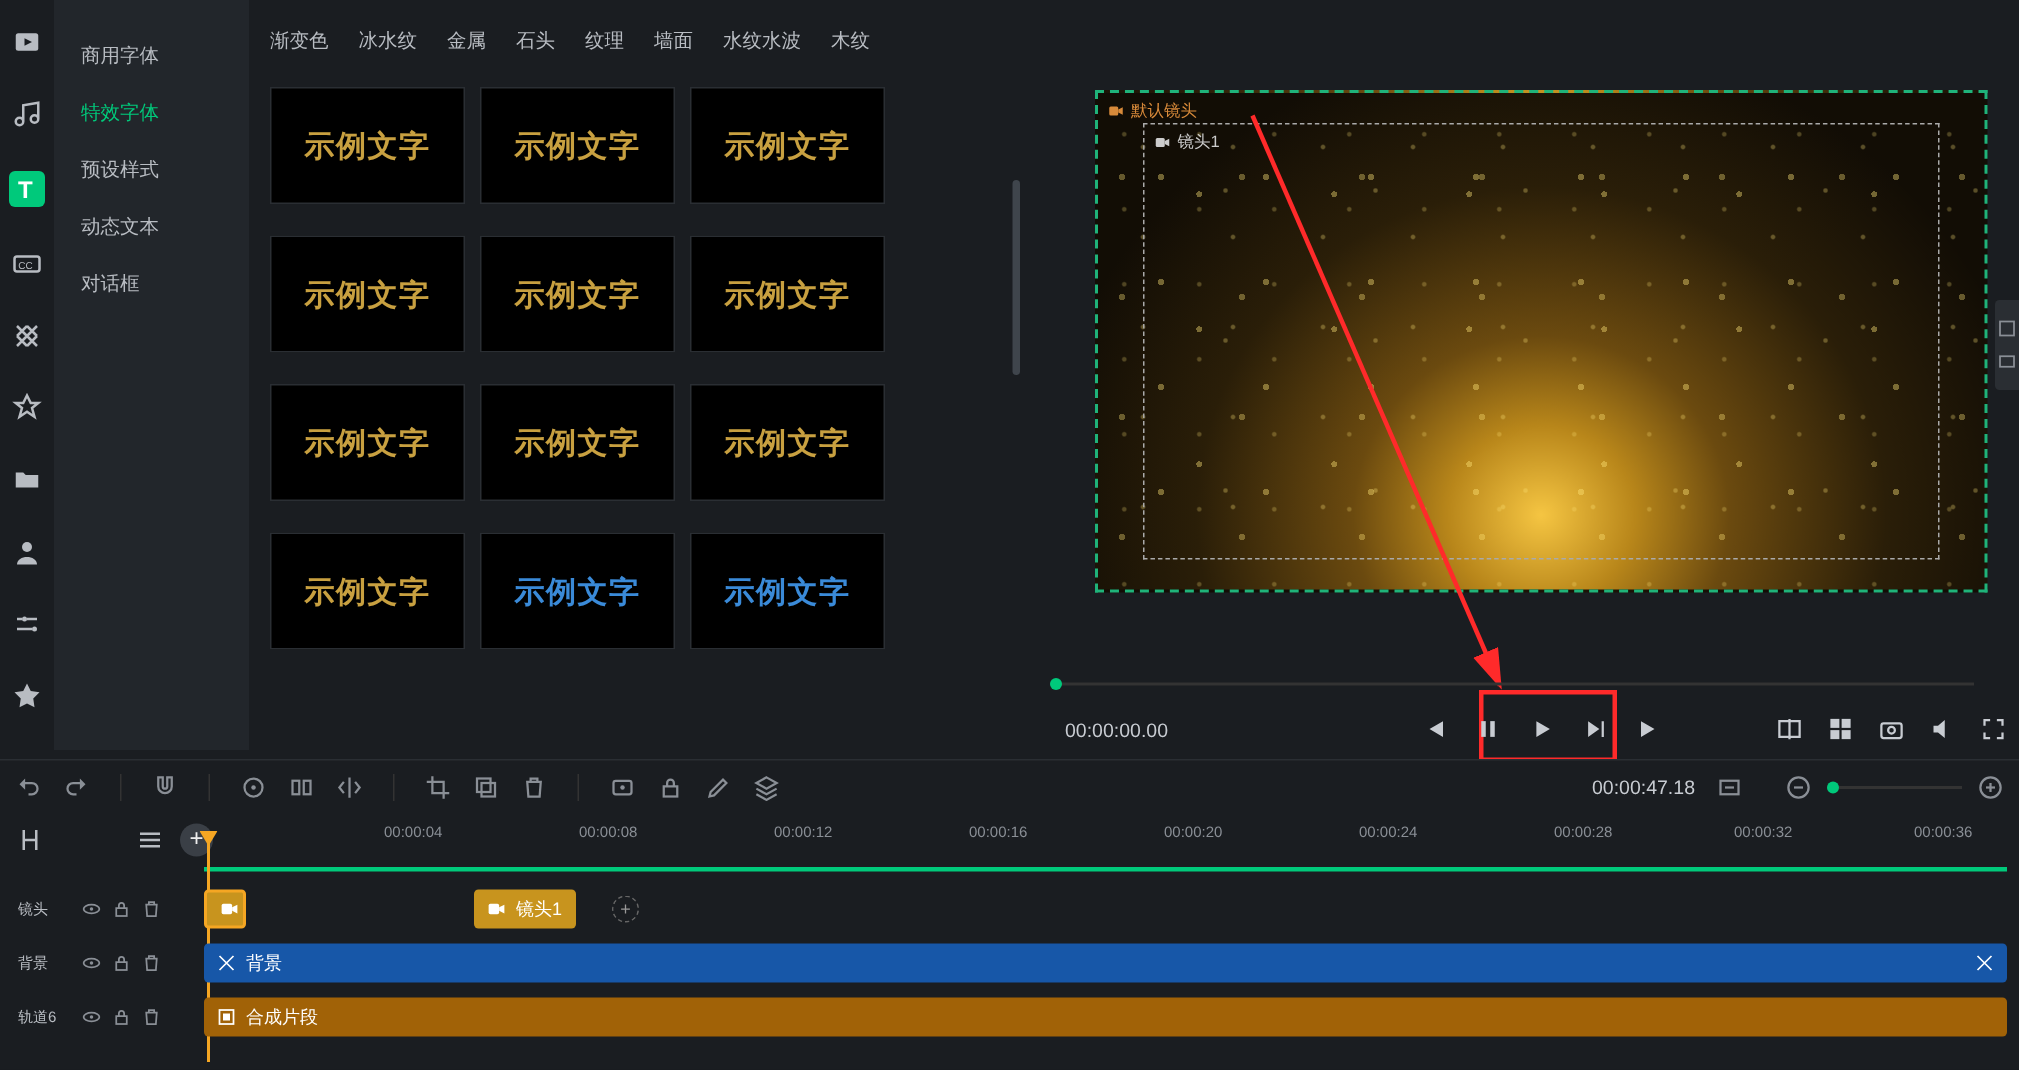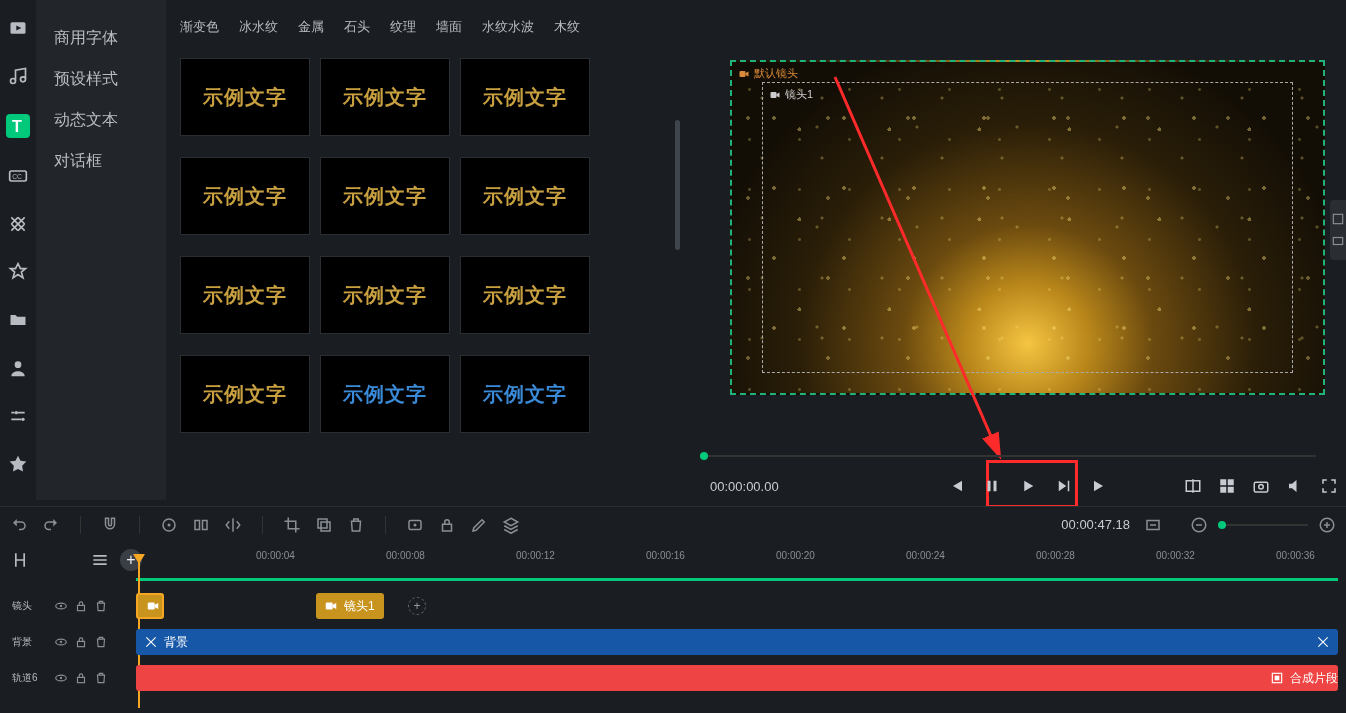--- a/index.html
+++ b/index.html
@@ -4,21 +4,21 @@
 <style>
 * { margin:0; padding:0; box-sizing:border-box; font-family:"Microsoft YaHei",sans-serif; }
 body { background:#1a1d21; color:#b8bcc2; font-size:12px; overflow:hidden; width:1346px; height:713px; position:relative; }
 
 
 .iconbar { position:absolute; left:0; top:0; width:36px; height:500px; background:#1a1d21; display:flex; flex-direction:column; align-items:center; padding-top:18px; gap:28px; }
 .iconbar .ic { width:20px; height:20px; display:flex; align-items:center; justify-content:center; color:#b8bcc2; cursor:pointer; }
 .iconbar .ic.active { background:#00c97b; border-radius:4px; width:24px; height:24px; color:#fff; }
 
 .catcol { position:absolute; left:36px; top:0; width:130px; height:500px; background:#22262b; padding-top:18px; }
-.catcol .item { padding:10px 18px; color:#b8bcc2; cursor:pointer; font-size:16px; }
+.catcol .item { padding:10px 18px; color:#b8bcc2; cursor:pointer; font-size:13px; }
 .catcol .item.active { color:#00c97b; }
 
 .midpanel { position:absolute; left:166px; top:0; width:532px; height:500px; background:#1a1d21; padding:18px 14px; }
 .tabrow { display:flex; flex-wrap:wrap; gap:18px 20px; font-size:13px; margin-bottom:8px; align-items:center; }
 .tabrow span { color:#b8bcc2; cursor:pointer; }
 .tabrow span.active { color:#00c97b; }
 .tabrow .chev { margin-left:auto; padding-right:20px; color:#00c97b; }
 .grid { display:grid; grid-template-columns:repeat(3,140px); gap:16px 0; margin-top:22px; height:380px; overflow:hidden; }
 .thumb { width:130px; height:78px; background:#000; display:flex; align-items:center; justify-content:center; color:#c8a040; font-size:20px; font-weight:bold; letter-spacing:1px; border:1px solid #2a2e33; cursor:pointer; font-family:serif; }
 .thumb.blue { color:#3a8ad8; }
@@ -73,21 +73,21 @@
 
 .track { position:absolute; left:0; right:0; height:32px; display:flex; align-items:center; }
 .trklabel { width:54px; padding-left:12px; font-size:10px; color:#b8bcc2; }
 .trkctrls { width:82px; display:flex; gap:6px; align-items:center; }
 .trkctrls .c { width:14px; height:14px; color:#8a8f96; cursor:pointer; }
 .lane { position:absolute; left:136px; right:8px; top:0; bottom:0; }
 .clip { position:absolute; top:3px; bottom:3px; border-radius:3px; display:flex; align-items:center; padding-left:8px; gap:6px; font-size:12px; color:#fff; }
 .clip.shotslot { background:#c8941e; width:28px; border:2px solid #f5a623; }
 .clip.shot1 { background:#c8941e; }
 .clip.bg { background:#1757a8; }
-.clip.comp { background:#ef4444;justify-content:flex-end; }
+.clip.comp { background:#a16207; }
 .plusc { width:18px; height:18px; border:1px dashed #666; border-radius:50%; display:flex; align-items:center; justify-content:center; color:#999; cursor:pointer; position:absolute; top:7px; }
 
 .rightedge { position:absolute; right:0; top:200px; width:16px; height:60px; background:#2a2e33; border-radius:3px 0 0 3px; display:flex; flex-direction:column; gap:8px; align-items:center; justify-content:center; }
 .rightedge div{width:14px;height:14px;color:#8a8f96;}
 
 svg { width:100%; height:100%; fill:currentColor; }
 </style>
 </head>
 <body>
 
@@ -144,20 +144,21 @@
     </div>
   <div class="ic">
       <svg viewBox="0 0 24 24">
         <path d="M12 2l3 6 7 1-5 5 1 7-6-3-6 3 1-7-5-5 7-1z"></path>
       </svg>
     </div>
 </div>
 
 <div class="catcol">
   <div class="item">商用字体</div>
+  <div class="item active">特效字体</div>
   <div class="item">预设样式</div>
   <div class="item">动态文本</div>
   <div class="item">对话框</div>
 </div>
 
 <div class="midpanel">
   <div class="tabrow">
     <span>渐变色</span>
     <span>冰水纹</span>
     <span>金属</span>

